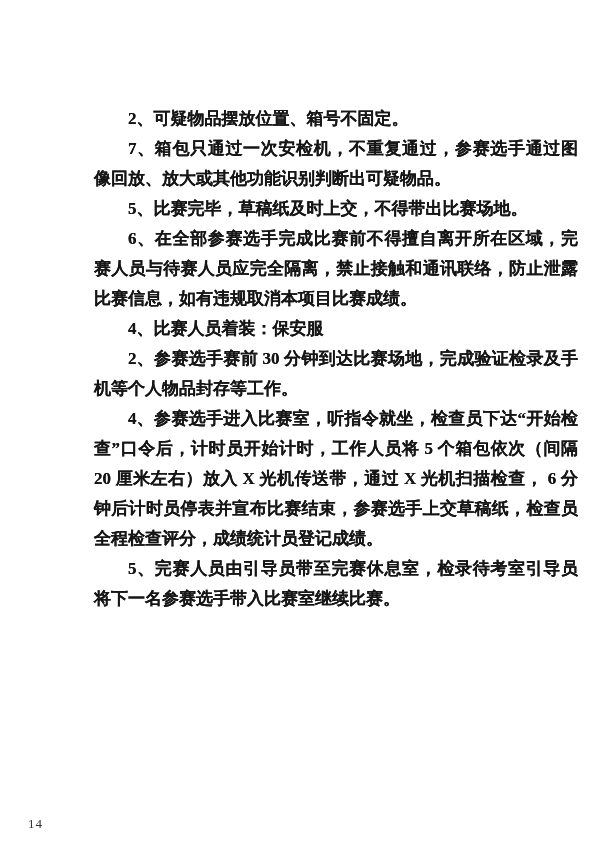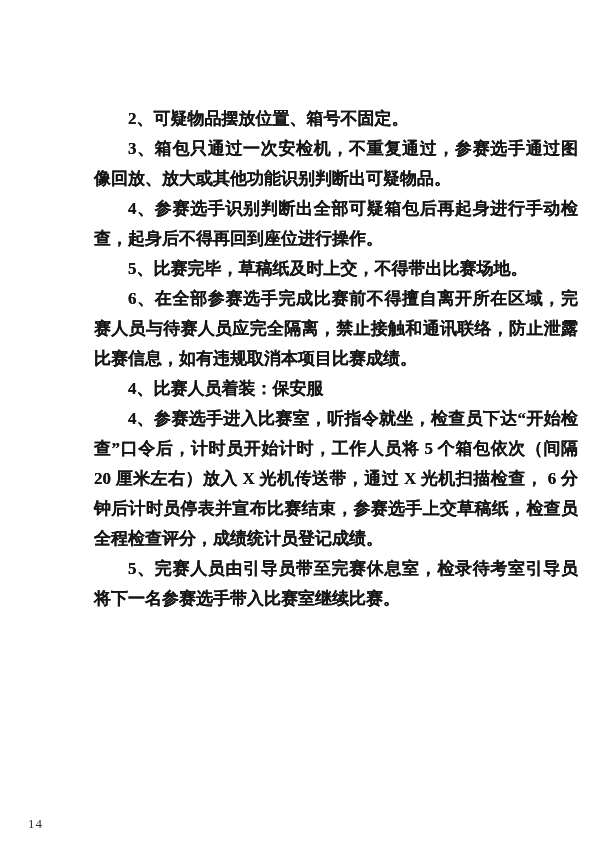--- a/index.html
+++ b/index.html
@@ -52,22 +52,22 @@
     color: #333333;
     font-family: "Liberation Serif", "DejaVu Serif", serif;
   }
 </style>
 </head>
 <body>
 
 <div class="page">
   <div class="content">
     <p>2、可疑物品摆放位置、箱号不固定。</p>
-    <p>3、箱包只通过一次安检机，不重复通过，参赛选手通过图像回放、放大或其他功能识别判断出可疑物品。</p>
-    <p>4、参赛选手识别判断出全部可疑箱包后再起身进行手动检查，起身后不得再回到座位进行操作。</p>
+    <p>7、箱包只通过一次安检机，不重复通过，参赛选手通过图像回放、放大或其他功能识别判断出可疑物品。</p>
     <p>5、比赛完毕，草稿纸及时上交，不得带出比赛场地。</p>
     <p>6、在全部参赛选手完成比赛前不得擅自离开所在区域，完赛人员与待赛人员应完全隔离，禁止接触和通讯联络，防止泄露比赛信息，如有违规取消本项目比赛成绩。</p>
     <p>4、比赛人员着装：保安服</p>
+    <p>2、参赛选手赛前 30 分钟到达比赛场地，完成验证检录及手机等个人物品封存等工作。</p>
     <p>4、参赛选手进入比赛室，听指令就坐，检查员下达“开始检查”口令后，计时员开始计时，工作人员将 5 个箱包依次（间隔 20 厘米左右）放入 X 光机传送带，通过 X 光机扫描检查， 6 分钟后计时员停表并宣布比赛结束，参赛选手上交草稿纸，检查员全程检查评分，成绩统计员登记成绩。</p>
     <p>5、完赛人员由引导员带至完赛休息室，检录待考室引导员将下一名参赛选手带入比赛室继续比赛。</p>
   </div>
   <div class="page-number">14</div>
 </div>
 
 </body></html>

